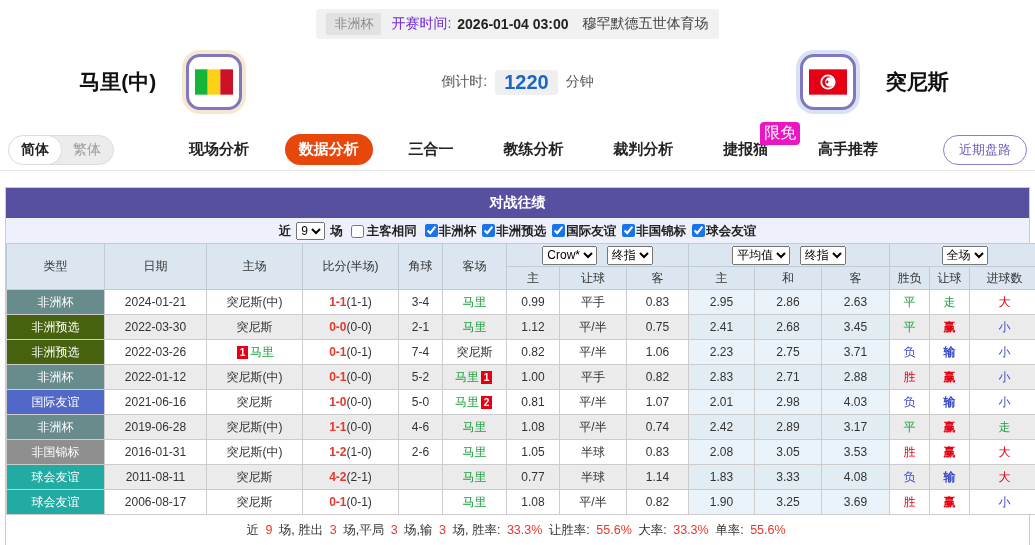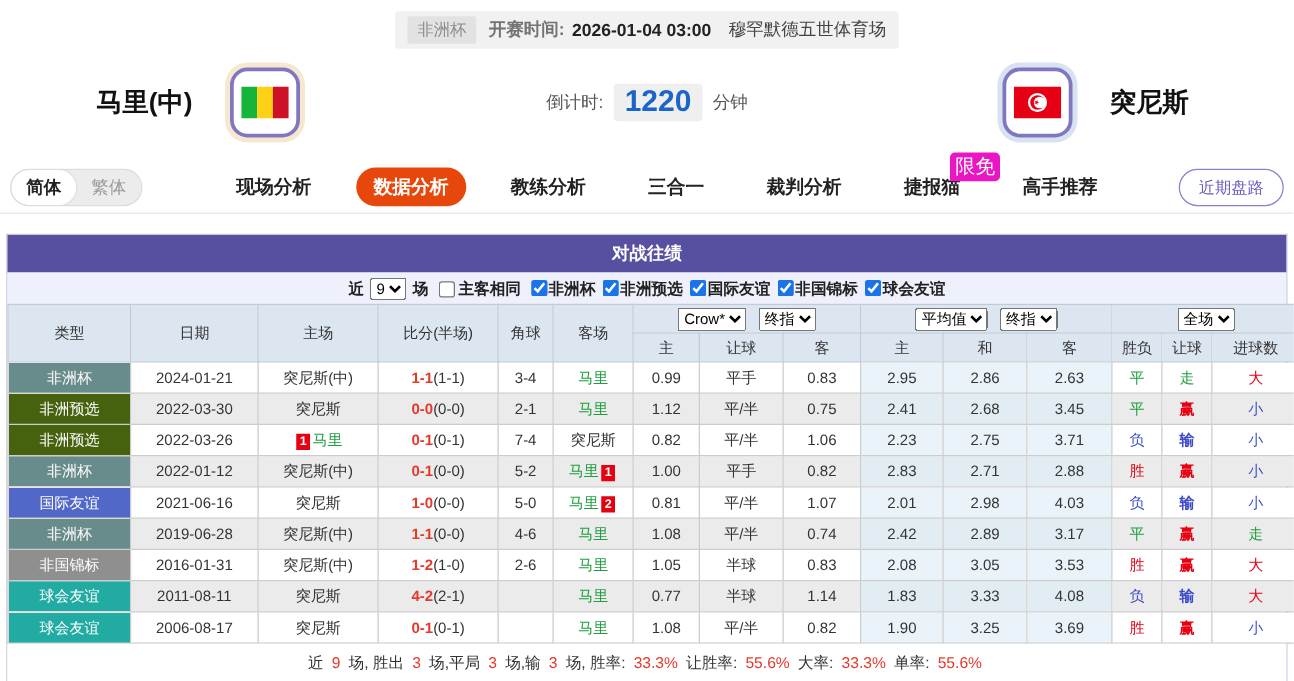--- a/index.html
+++ b/index.html
@@ -4,35 +4,35 @@
 <style>
   * { box-sizing: border-box; margin: 0; padding: 0; }
   html,body { width:1035px; height:545px; background:#fff; overflow:hidden;
     font-family:"Liberation Sans","DejaVu Sans",sans-serif; color:#333; }
 
   
   .top-strip { display:flex; justify-content:center; margin-top:9px; }
   .top-strip-inner { display:flex; align-items:center; background:#f1f1f1; border-radius:3px;
     padding:4px 10px; font-size:14px; }
   .league-tag { background:#e2e2e2; color:#8a8a8a; padding:2px 8px; border-radius:2px; margin-right:10px; font-size:13px;}
-  .kickoff { font-weight:bold; color:#737373; }
+  .kickoff { font-weight:normal; color:#6d28d9; }
   .kickoff-time { font-weight:bold; color:#222; margin-left:6px;}
   .venue { margin-left:14px; color:#444; }
 
   
   .teams-row { display:grid; grid-template-columns:1fr auto 1fr; align-items:center; height:78px; margin-top:4px;}
   .team { display:flex; align-items:center; justify-content:center; gap:30px; }
   .team-name { font-size:21px; font-weight:bold; color:#111; }
   .flag-box { width:56px; height:56px; background:#fff; border:3px solid #8077c0; border-radius:14px;
     display:flex; align-items:center; justify-content:center; }
   .flag-box.home { box-shadow:0 0 0 4px #f6e8cf; }
   .flag-box.away { box-shadow:0 0 0 4px #d8e2f3; }
   .countdown { display:flex; align-items:center; gap:8px; font-size:14px; color:#555; padding:0 120px;}
   .countdown-value { background:#efefef; border-radius:3px; padding:1px 9px; color:#1b64c8;
-    font-size:24px; font-weight:bold; }
+    font-size:20px; font-weight:bold; }
 
   
   .nav { display:flex; align-items:center; height:42px; border-bottom:1px solid #e6e6e6; padding:0 8px; margin-top:8px;}
   .lang-toggle { display:flex; background:#ececec; border:1px solid #ddd; border-radius:16px; overflow:hidden; font-size:14px; }
   .lang-btn { padding:5px 12px; color:#999; cursor:pointer; }
   .lang-btn.active { background:#fff; color:#222; font-weight:bold; border-radius:16px; box-shadow:0 0 2px rgba(0,0,0,.15);}
   .nav-items { flex:1; display:flex; justify-content:space-around; align-items:center; padding:0 40px 0 50px; }
   .nav-item { font-size:15px; font-weight:bold; color:#222; padding:6px 14px; border-radius:16px; cursor:pointer; position:relative; white-space:nowrap;}
   .nav-item.active { color:#fff; }
   .limited-badge { position:absolute; top:-12px; right:-18px; color:#fff; font-size:16px; font-weight:normal;
@@ -109,22 +109,22 @@
 </div>
 
 <div class="nav">
   <div class="lang-toggle">
     <span class="lang-btn active">简体</span>
     <span class="lang-btn">繁体</span>
   </div>
   <div class="nav-items">
       <div class="nav-item">现场分析</div>
       <div class="nav-item active" style="background: rgb(232, 71, 11);">数据分析</div>
+      <div class="nav-item">三合一</div>
       <div class="nav-item">教练分析</div>
-      <div class="nav-item">三合一</div>
       <div class="nav-item">裁判分析</div>
       <div class="nav-item">捷报猫<span class="limited-badge" style="background: rgb(234, 22, 196);">限免</span></div>
       <div class="nav-item">高手推荐</div>
     </div>
   <button class="trend-btn">近期盘路</button>
 </div>
 
 <div class="h2h-wrap">
   <div class="h2h-title" style="background: rgb(87, 79, 160);">对战往绩</div>
 

